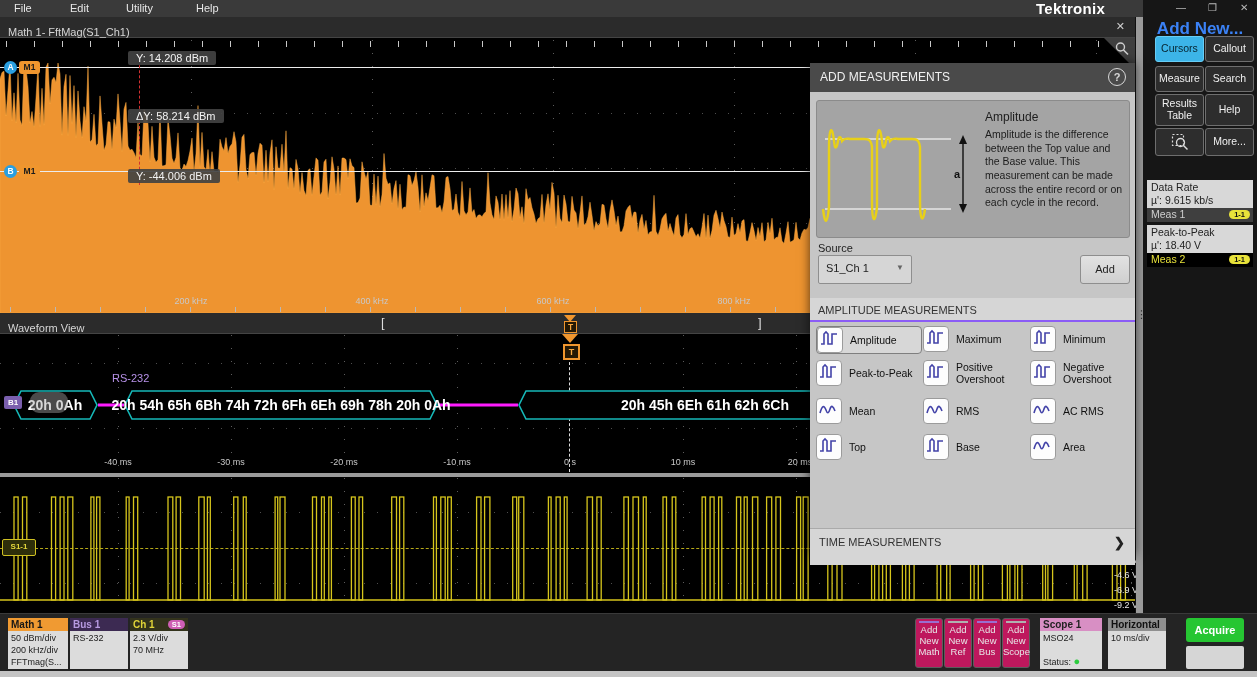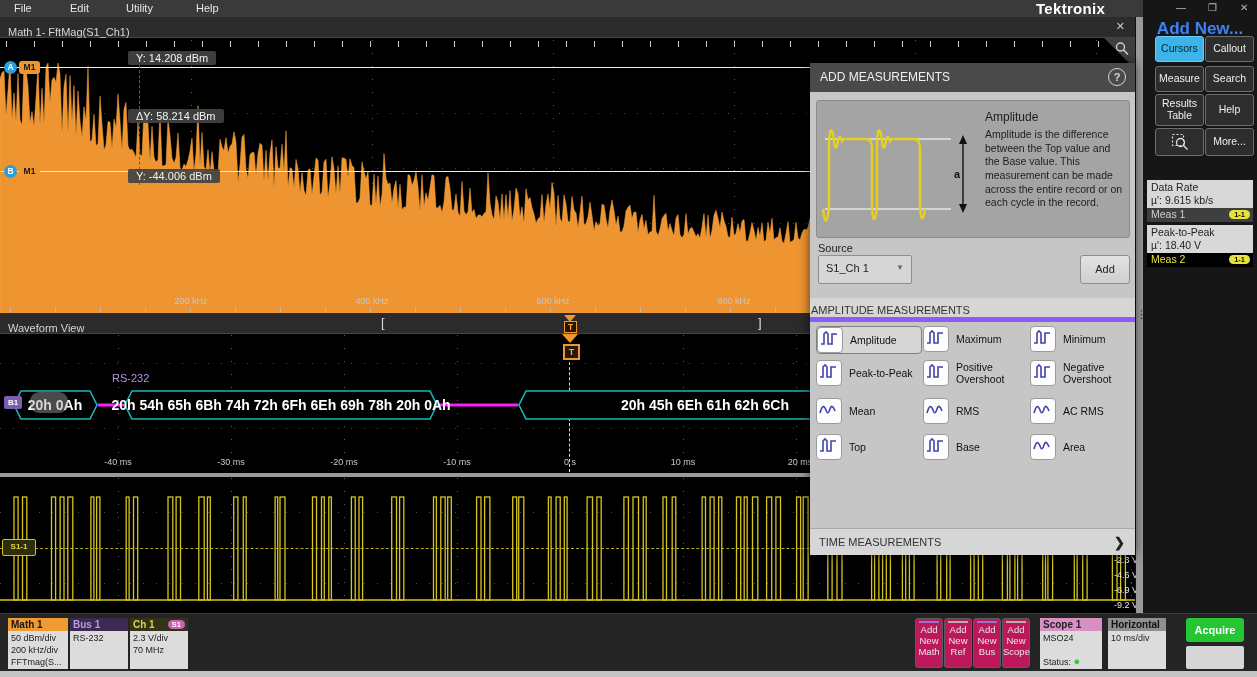--- a/index.html
+++ b/index.html
@@ -41,28 +41,28 @@
         color:#d8d8d8;font-size:11px;font-weight:bold;text-align:center;line-height:16px;}
   .info-panel{position:absolute;left:6px;top:37px;width:312px;height:136px;background:#a4a4a4;border:1px solid #8b8b8b;border-radius:3px;}
   .info-title{position:absolute;left:168px;top:9px;font-size:12px;color:#1d1d1d;}
   .info-desc{position:absolute;left:168px;top:27px;width:138px;font-size:10.5px;line-height:1.3;color:#1d1d1d;}
   .src-label{position:absolute;left:8px;top:179px;font-size:11px;color:#222;}
   .dropdown{position:absolute;left:8px;top:192px;width:92px;height:27px;background:#d6d6d6;border:1px solid #8e8e8e;border-radius:2px;}
   .dropdown .v{position:absolute;left:7px;top:6px;font-size:11px;color:#222;}
   .dropdown .c{position:absolute;right:7px;top:7px;font-size:8px;color:#666;}
   .addbtn{position:absolute;left:270px;top:192px;width:48px;height:27px;background:linear-gradient(#e2e2e2,#cfcfcf);
           border:1px solid #8e8e8e;border-radius:3px;font-size:11px;color:#222;text-align:center;line-height:27px;}
-  .section{position:absolute;left:0;top:235px;width:100%;height:24px;background:#d6d6d6;border-bottom:5px solid #8b5cf6;
-           font-size:11px;color:#333;line-height:24px;padding-left:1px;box-sizing:border-box;}
+  .section{position:absolute;left:0;top:235px;width:100%;height:24px;background:#d6d6d6;border-bottom:2px solid #8b5cf6;
+           font-size:11px;color:#333;line-height:24px;padding-left:8px;box-sizing:border-box;}
   .meas-grid{position:absolute;left:0;top:259px;width:325px;height:206px;}
   .meas-btn{position:absolute;display:flex;align-items:center;gap:7px;width:104px;cursor:pointer;}
   .meas-btn.selected{border:1px solid #7f7f7f;border-radius:4px;background:rgba(255,255,255,.3);}
   .mico{width:24px;height:24px;background:#fdfdfd;border:1px solid #9b9b9b;border-radius:4px;flex:0 0 24px;}
   .mlabel{font-size:10.5px;color:#111;line-height:1.15;}
-  .footerbar{position:absolute;left:0;top:465px;width:100%;height:27px;background:#d6d6d6;border-top:1px solid #aaa;
+  .footerbar{position:absolute;left:0;top:465px;width:100%;height:37px;background:#d6d6d6;border-top:1px solid #aaa;
              font-size:11px;color:#333;line-height:27px;padding-left:9px;box-sizing:border-box;cursor:pointer;}
   .footerbar .ch{position:absolute;right:10px;top:0;font-size:13px;font-weight:bold;color:#222;}
   
   .sidebar{left:1143px;top:0;width:114px;height:613px;background:#161616;z-index:8;}
   .winctl{position:absolute;top:2px;color:#b8b8b8;font-size:10px;cursor:pointer;}
   .sb-head{position:absolute;left:0;top:19px;width:100%;text-align:center;color:#3b82f6;font-size:17px;font-weight:bold;}
   .sb-btn{position:absolute;background:#2d2d2d;border:1px solid #6e6e6e;border-radius:3px;color:#f0f0f0;
           font-size:10.5px;text-align:center;display:flex;align-items:center;justify-content:center;line-height:1.1;cursor:pointer;}
   .sb-btn.sel{background:#3cb4e8;border-color:#67cdf6;color:#06232e;}
   .meas-card-head{position:absolute;font-size:10.5px;padding-left:4px;box-sizing:border-box;margin-top:42px;}

